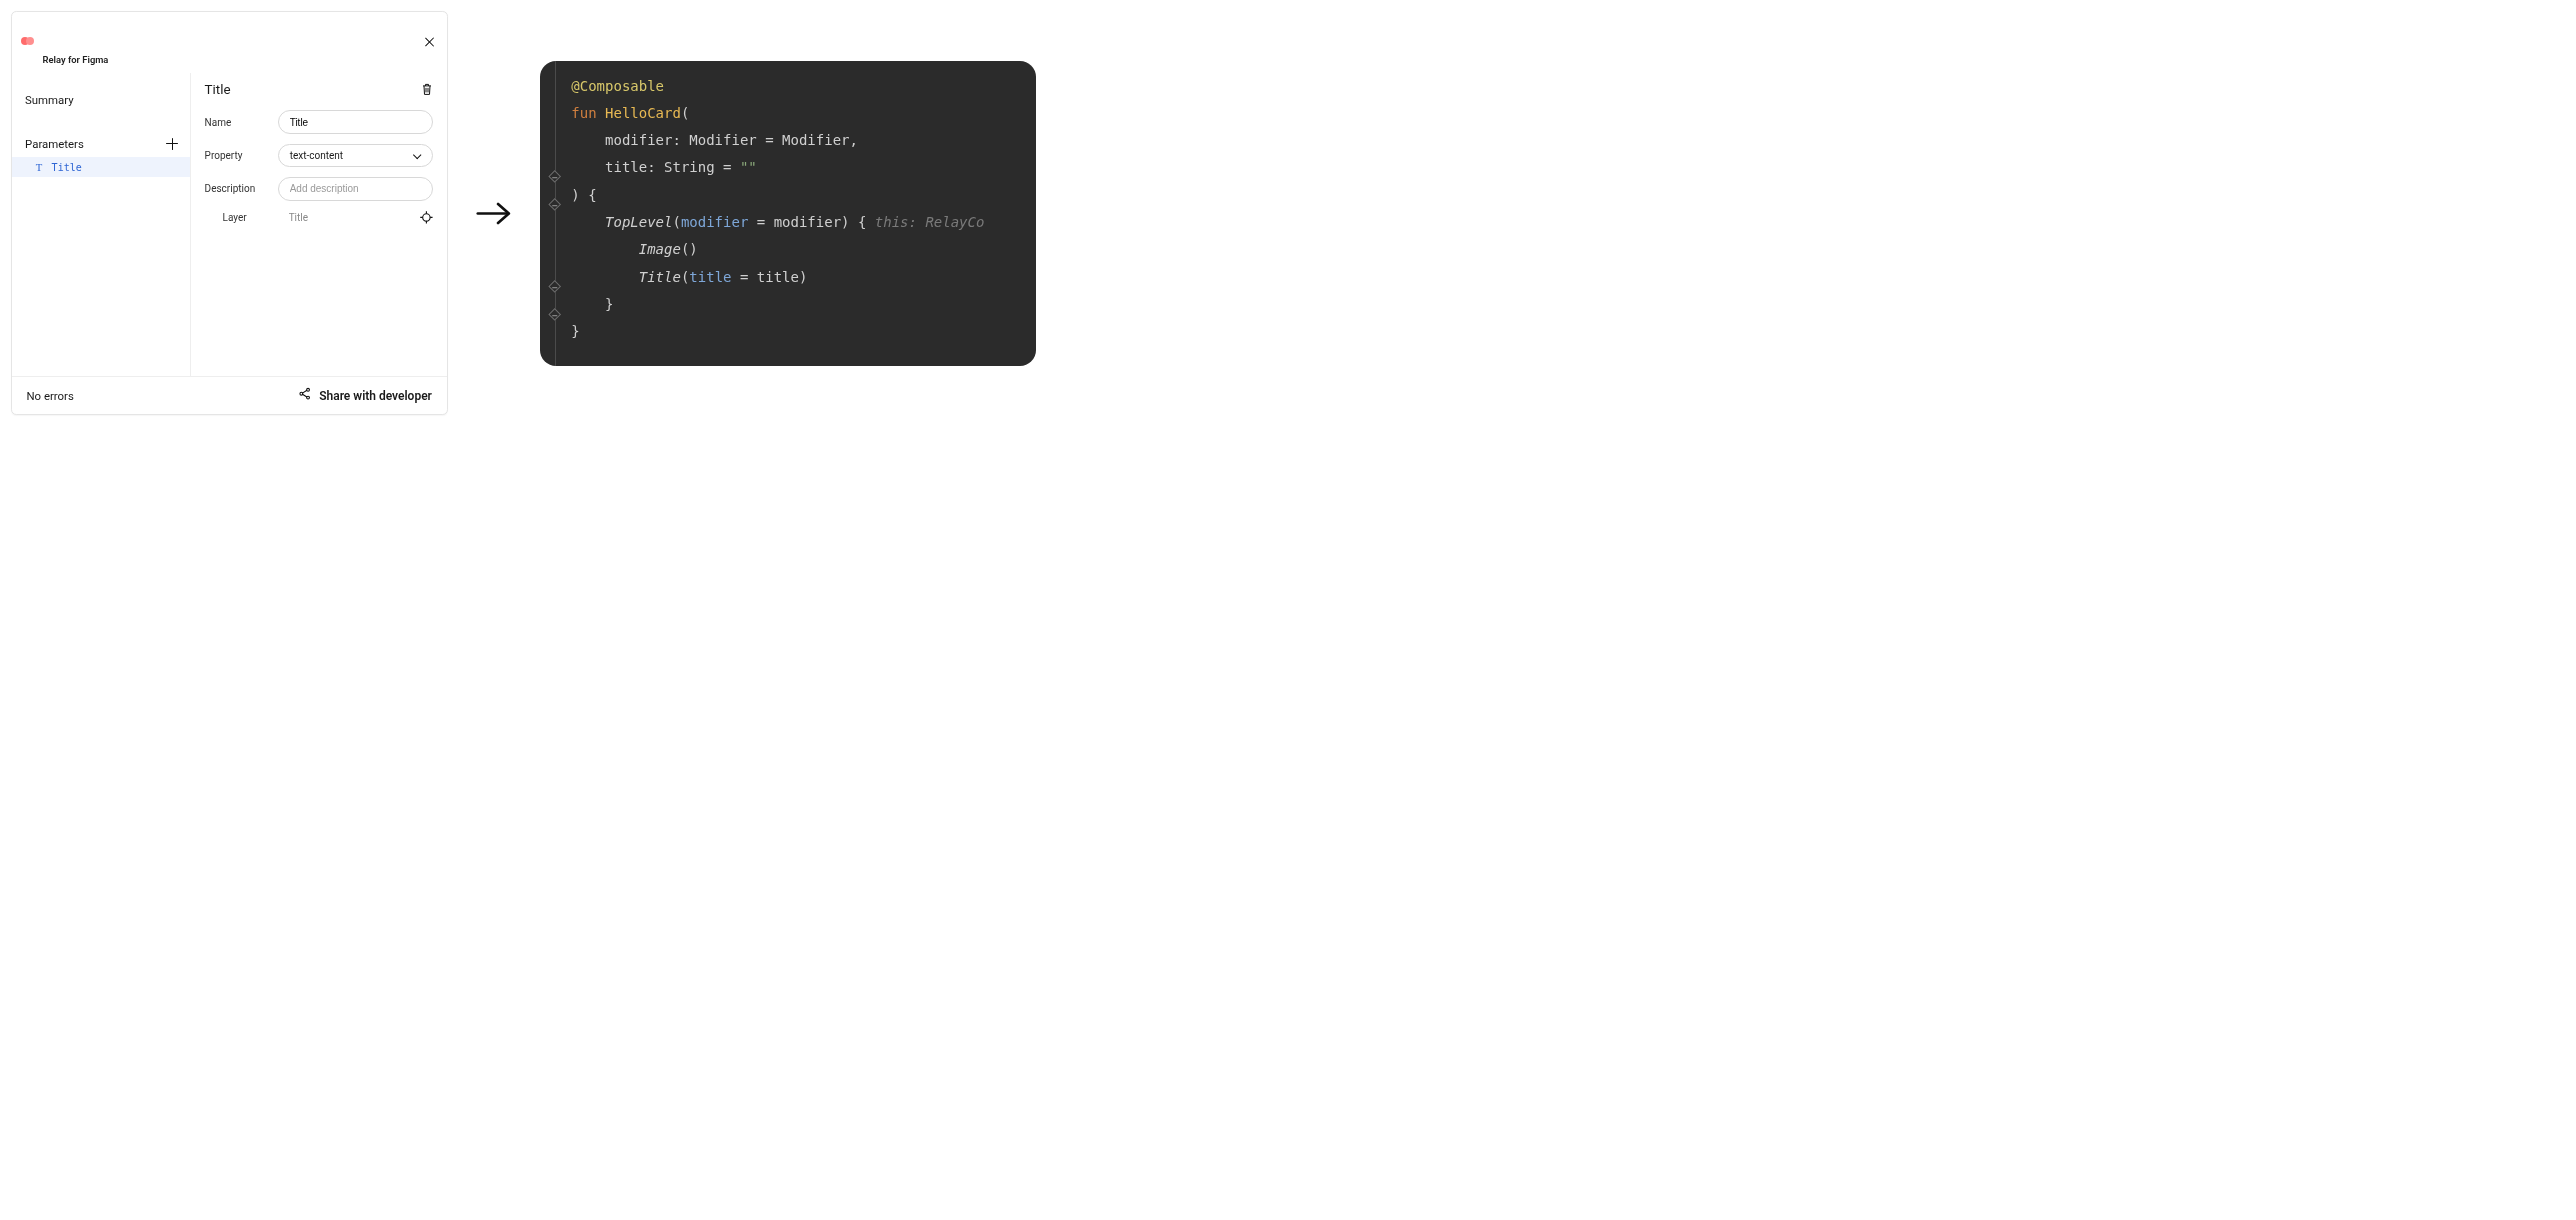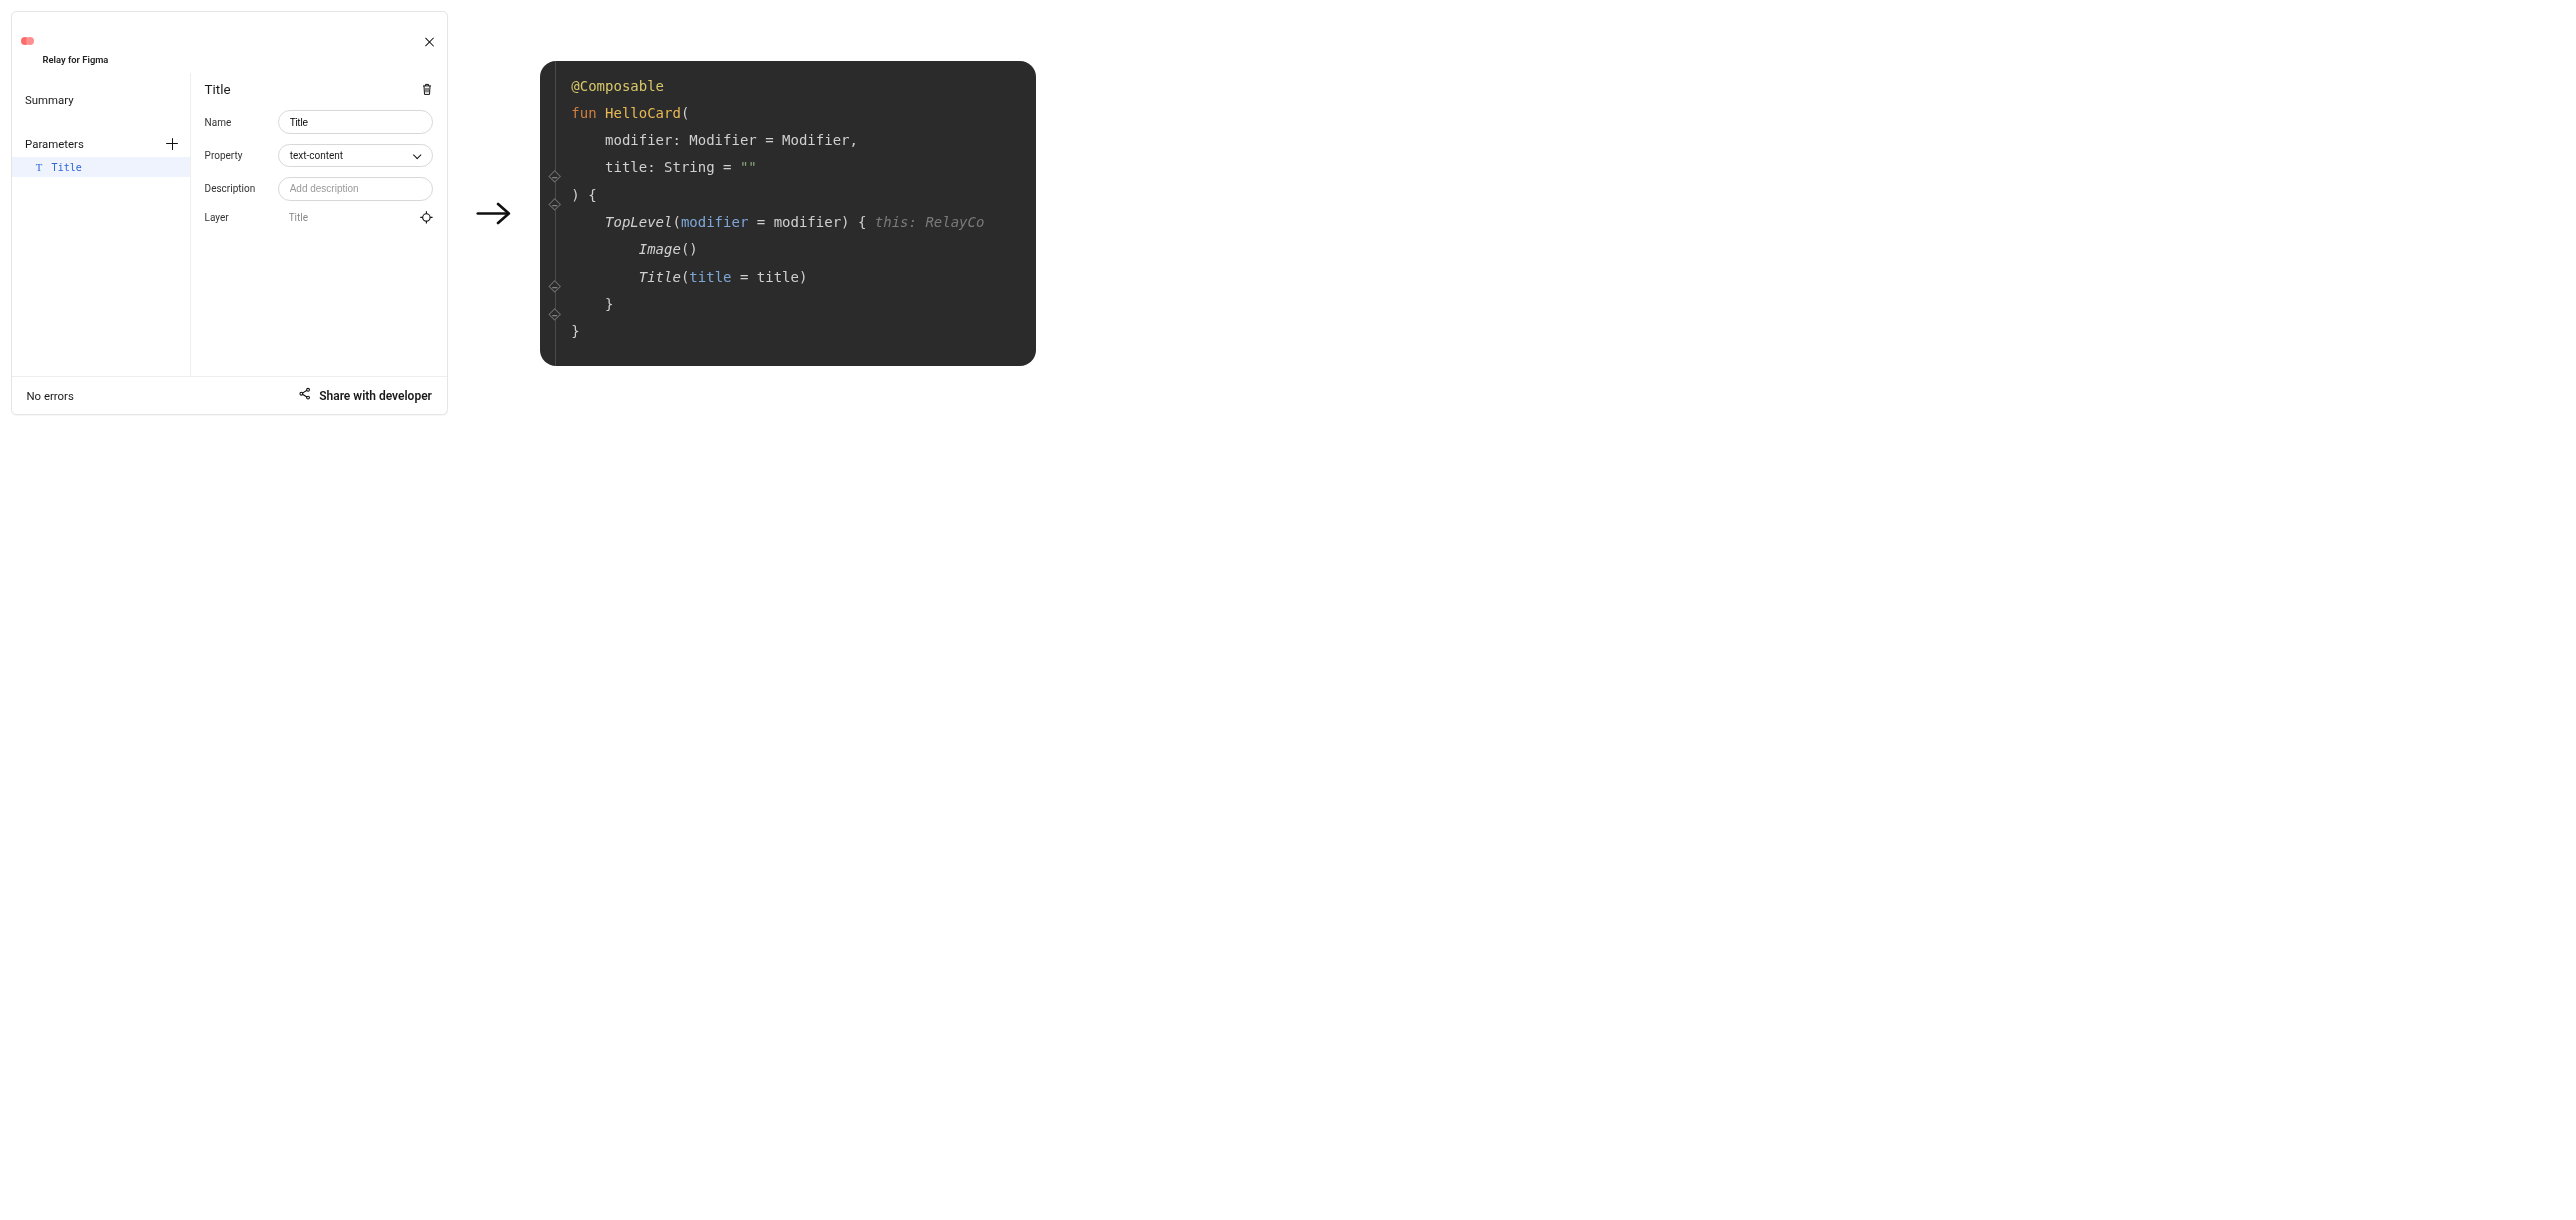--- a/index.html
+++ b/index.html
@@ -163,21 +163,21 @@
     width: 9.4px; height: 9.4px; position: relative;
   }
   .chevron-down::before {
     content: ""; position: absolute; left: 2px; top: 1.3px;
     width: 5.4px; height: 5.4px; border-right: 1.3px solid #111; border-bottom: 1.3px solid #111;
     transform: rotate(45deg);
   }
   .layer-row {
     display: flex; align-items: center; gap: 13.4px;
   }
-  .layer-row .flabel { width: 60px; font-size: 10px; color: #333; }
+  .layer-row .flabel { width: 60px; font-size: 10px; color: #333; text-align: center; }
   .layer-row .lval   { flex: 1; font-size: 10px; color: #888; padding-left: 10.7px; }
   .target-icon {
     width: 14.8px; height: 14.8px; position: relative; cursor: pointer;
   }
   .target-icon svg { width: 14.8px; height: 14.8px; }
 
   .panel-footer {
     border-top: 0.7px solid #eee;
     display: flex; align-items: center; justify-content: space-between;
     padding: 10.7px 14.8px;

